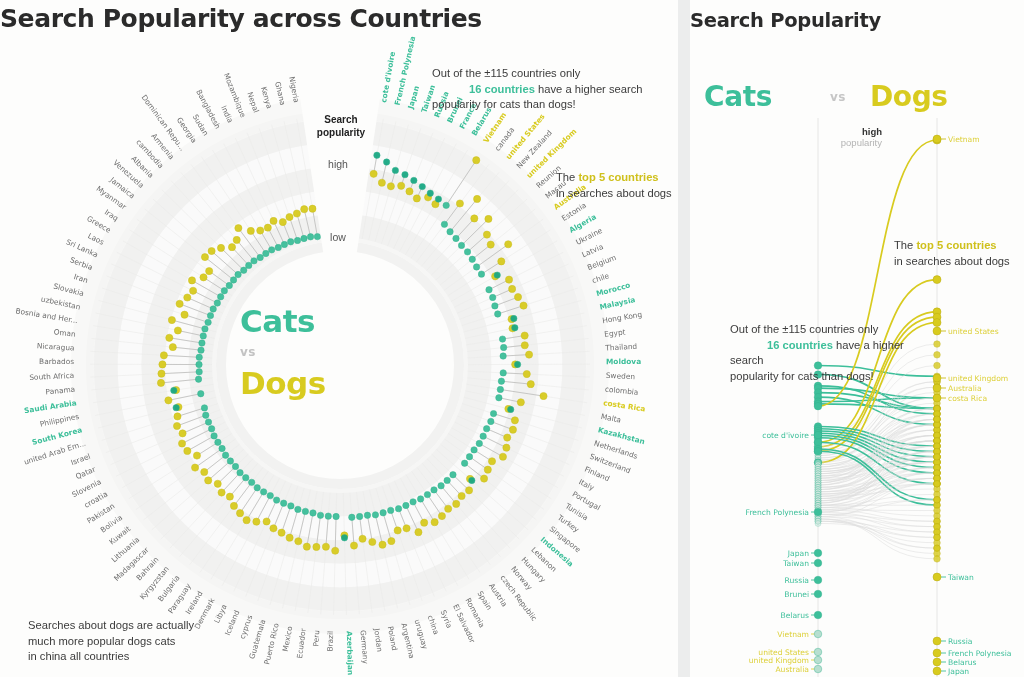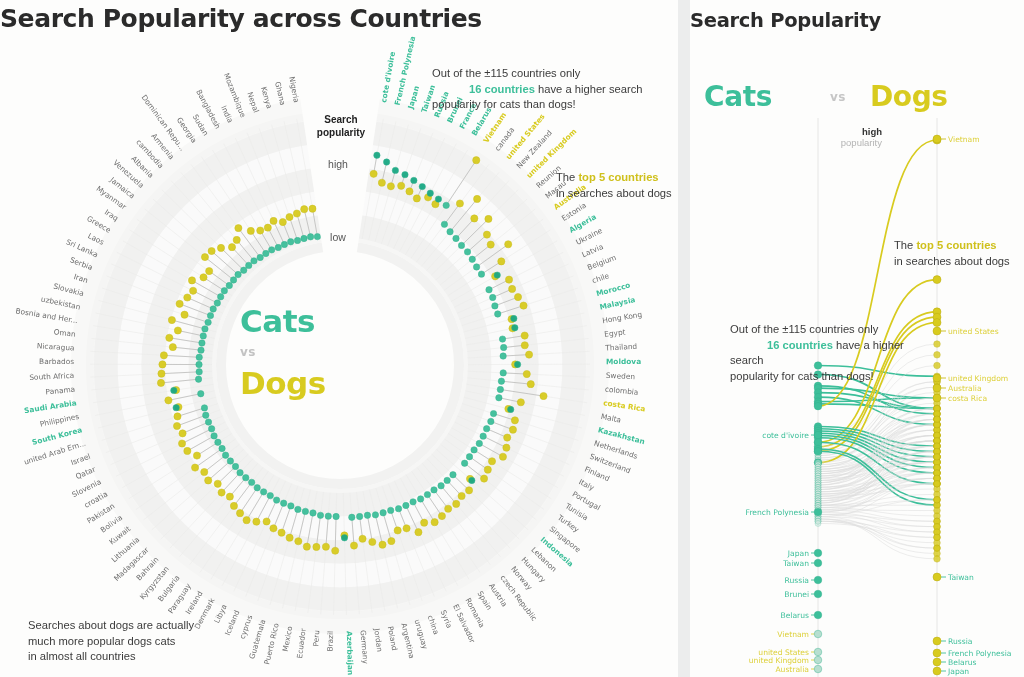--- a/index.html
+++ b/index.html
@@ -695,21 +695,21 @@
     </div>
 
     <div class="note" id="note-dogs">
       <span>The </span><span class="yellow-b">top 5 countries</span><br>
       <span>in searches about dogs</span>
     </div>
 
     <div class="note" id="note-bottom">
       <span>Searches about dogs are actually</span><br>
       <b>much more</b><span> popular dogs cats</span><br>
-      <span>in almost all countries</span>
+      <span>in china all countries</span>
     </div>
   </div>
 
   <div class="panel-gap"></div>
 
   <div class="panel-right">
 
     <div class="r-title">
       <span>Search Popularity</span><br>
     </div>

